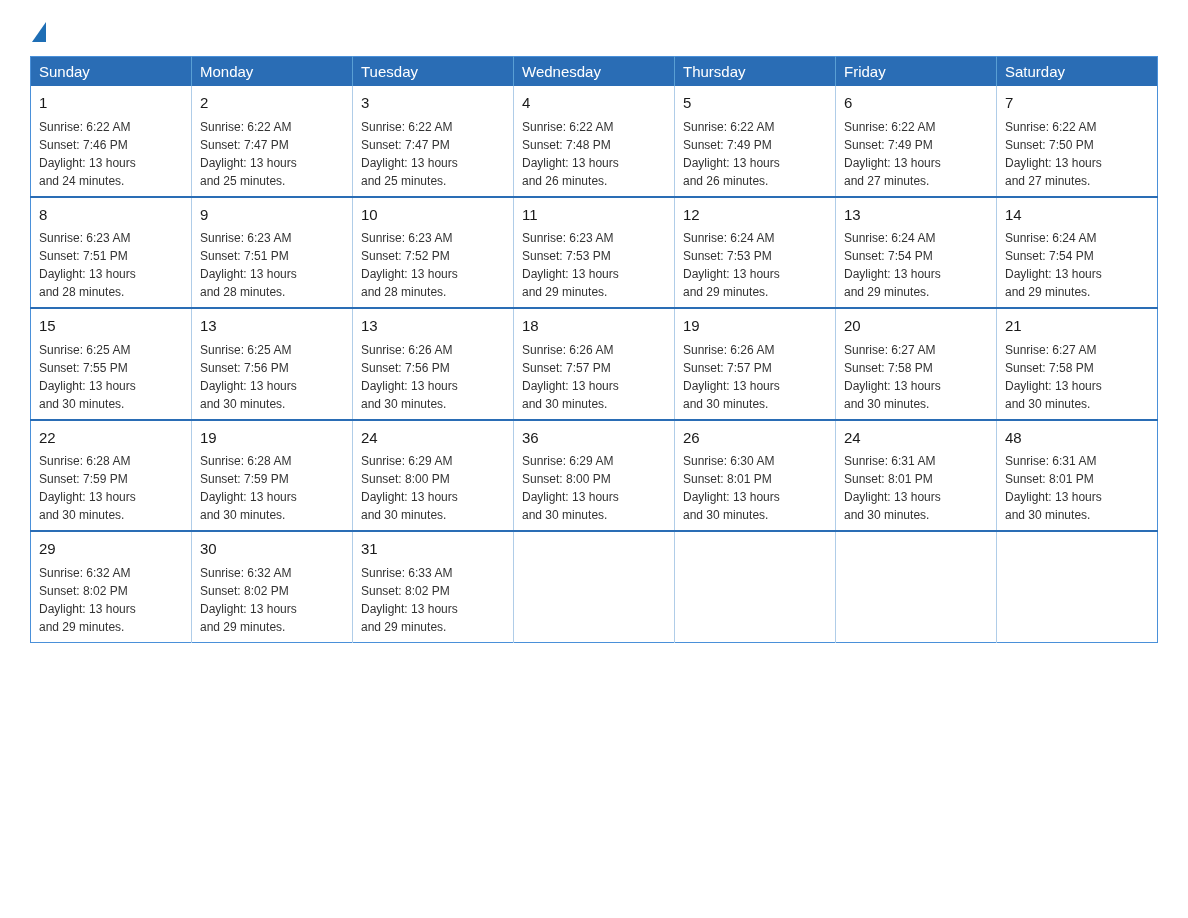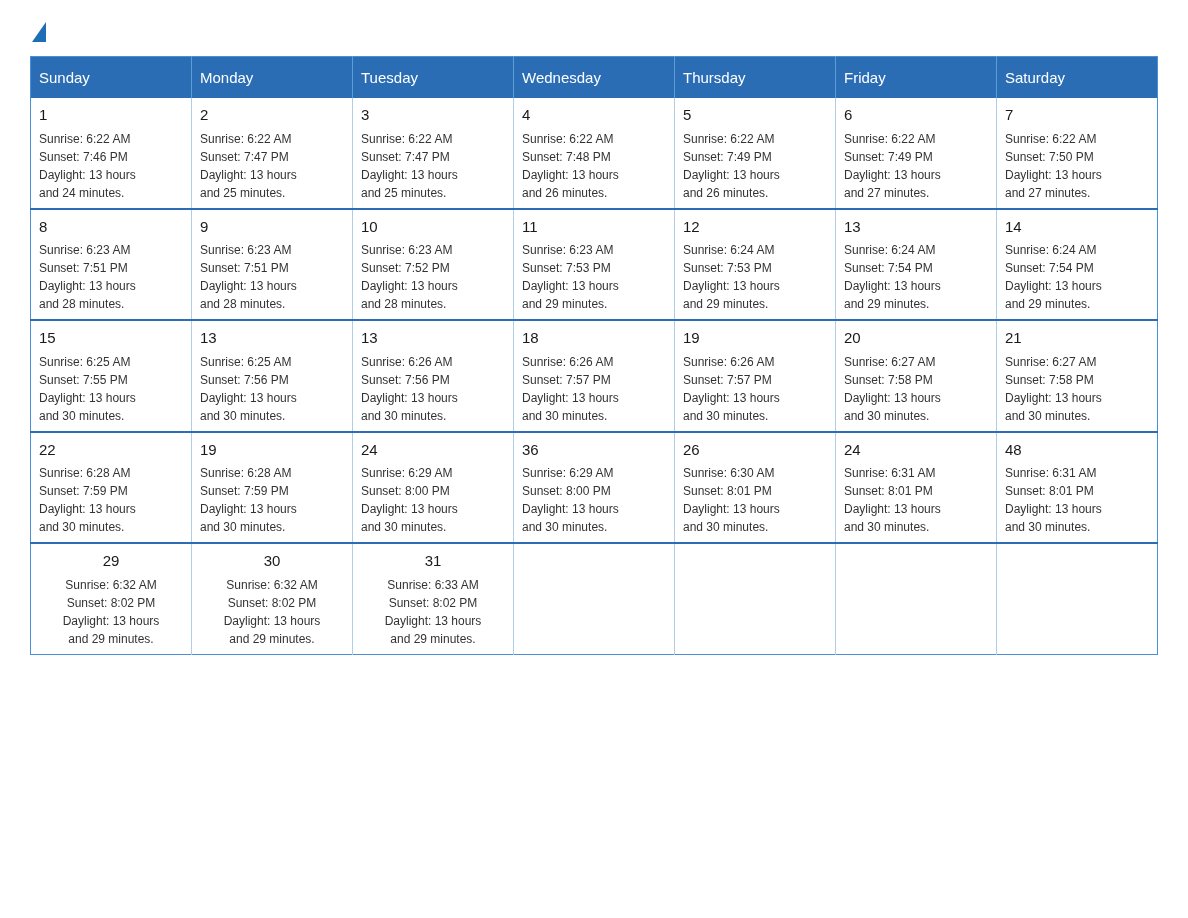--- a/index.html
+++ b/index.html
@@ -66,21 +66,21 @@
       margin-top: 4px;
     }
     .calendar-table {
       width: 100%;
       border-collapse: collapse;
       border: 1px solid #4a90d9;
     }
     .calendar-table th {
       background-color: #2a6db5;
       color: #fff;
-      padding: 12px 8px;
+      padding: 6px 8px;
       text-align: left;
       font-size: 15px;
       font-weight: normal;
       border-right: 1px solid #5a9fd4;
     }
     .calendar-table th:last-child {
       border-right: none;
     }
     .calendar-table td {
       vertical-align: top;
@@ -91,21 +91,20 @@
       border-bottom: 2px solid #2a6db5;
       width: 14.28%;
       min-height: 90px;
       line-height: 1.5;
     }
     .calendar-table td:last-child {
       border-right: none;
     }
     .calendar-table tr:last-child td {
       border-bottom: none;
-      text-align: center;
     }
     .day-number {
       font-size: 15px;
       color: #1a1a1a;
       margin-bottom: 3px;
       display: block;
     }
     .day-info {
       font-size: 12px;
       color: #333;

